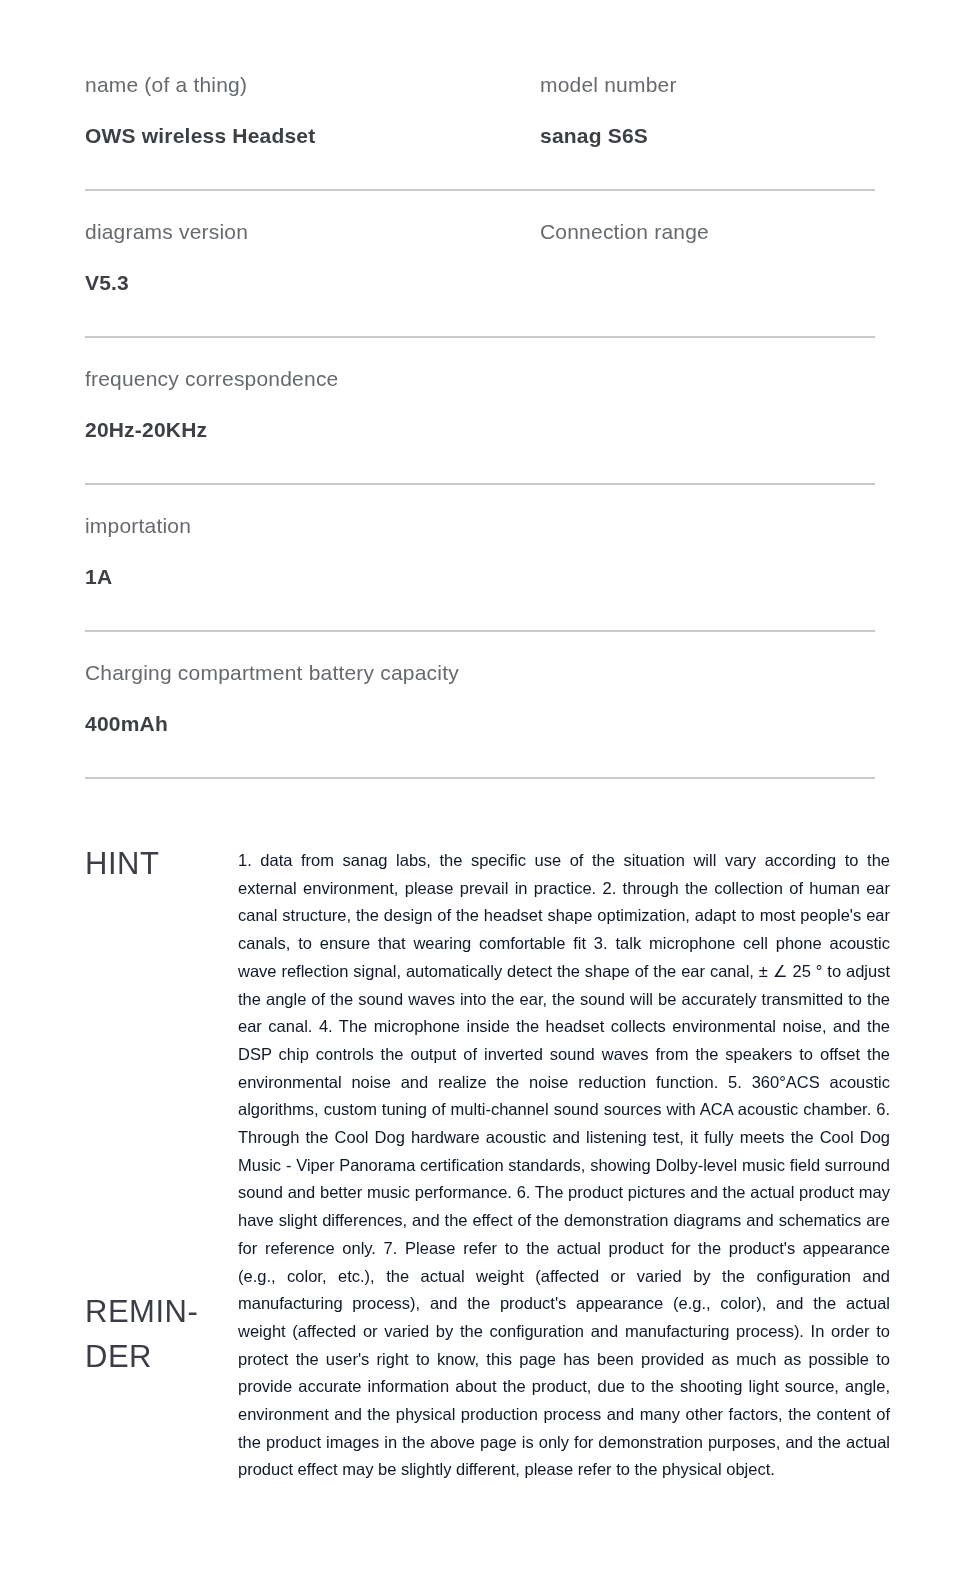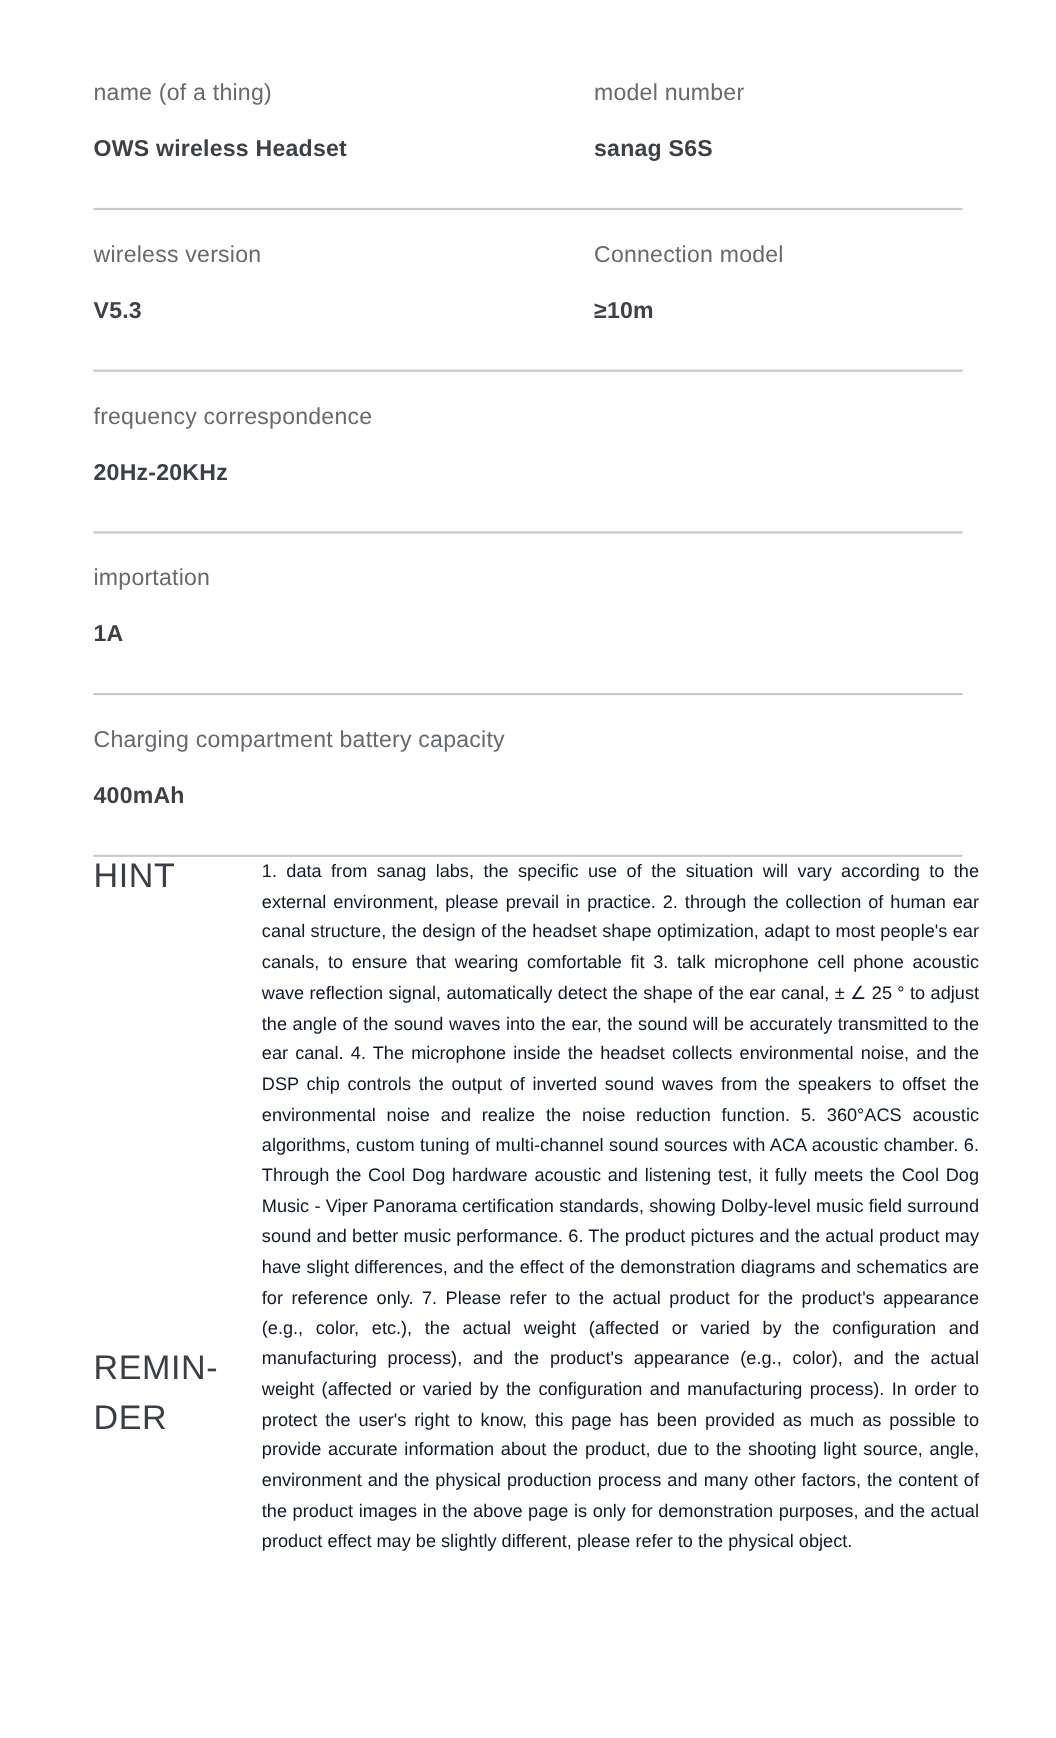--- a/index.html
+++ b/index.html
@@ -40,20 +40,21 @@
     font-size: 21px;
     line-height: 34px;
     color: #3d4045;
     font-weight: 700;
     letter-spacing: 0.2px;
     white-space: nowrap;
   }
   .notes {
     position: relative;
     margin: 0 85px;
+    padding-top: 68px;
   }
   .notes-inner { position: relative; }
   .note-label {
     position: absolute;
     left: 0;
     color: #3b3e46;
     font-weight: 500;
     font-size: 31px;
     line-height: 45px;
     letter-spacing: 0.5px;
@@ -84,26 +85,25 @@
         <div class="spec-value">OWS wireless Headset</div>
       </div>
       <div class="spec-cell">
         <div class="spec-label">model number</div>
         <div class="spec-value">sanag S6S</div>
       </div>
     </div>
 
     <div class="spec-row">
       <div class="spec-cell">
-        <div class="spec-label">wireless version</div>
+        <div class="spec-label">diagrams version</div>
         <div class="spec-value">V5.3</div>
       </div>
       <div class="spec-cell">
-        <div class="spec-label">Connection model</div>
-        <div class="spec-value">≥10m</div>
+        <div class="spec-label">Connection range</div>
       </div>
     </div>
 
     <div class="spec-row">
       <div class="spec-cell">
         <div class="spec-label">frequency correspondence</div>
         <div class="spec-value">20Hz-20KHz</div>
       </div>
     </div>
 

